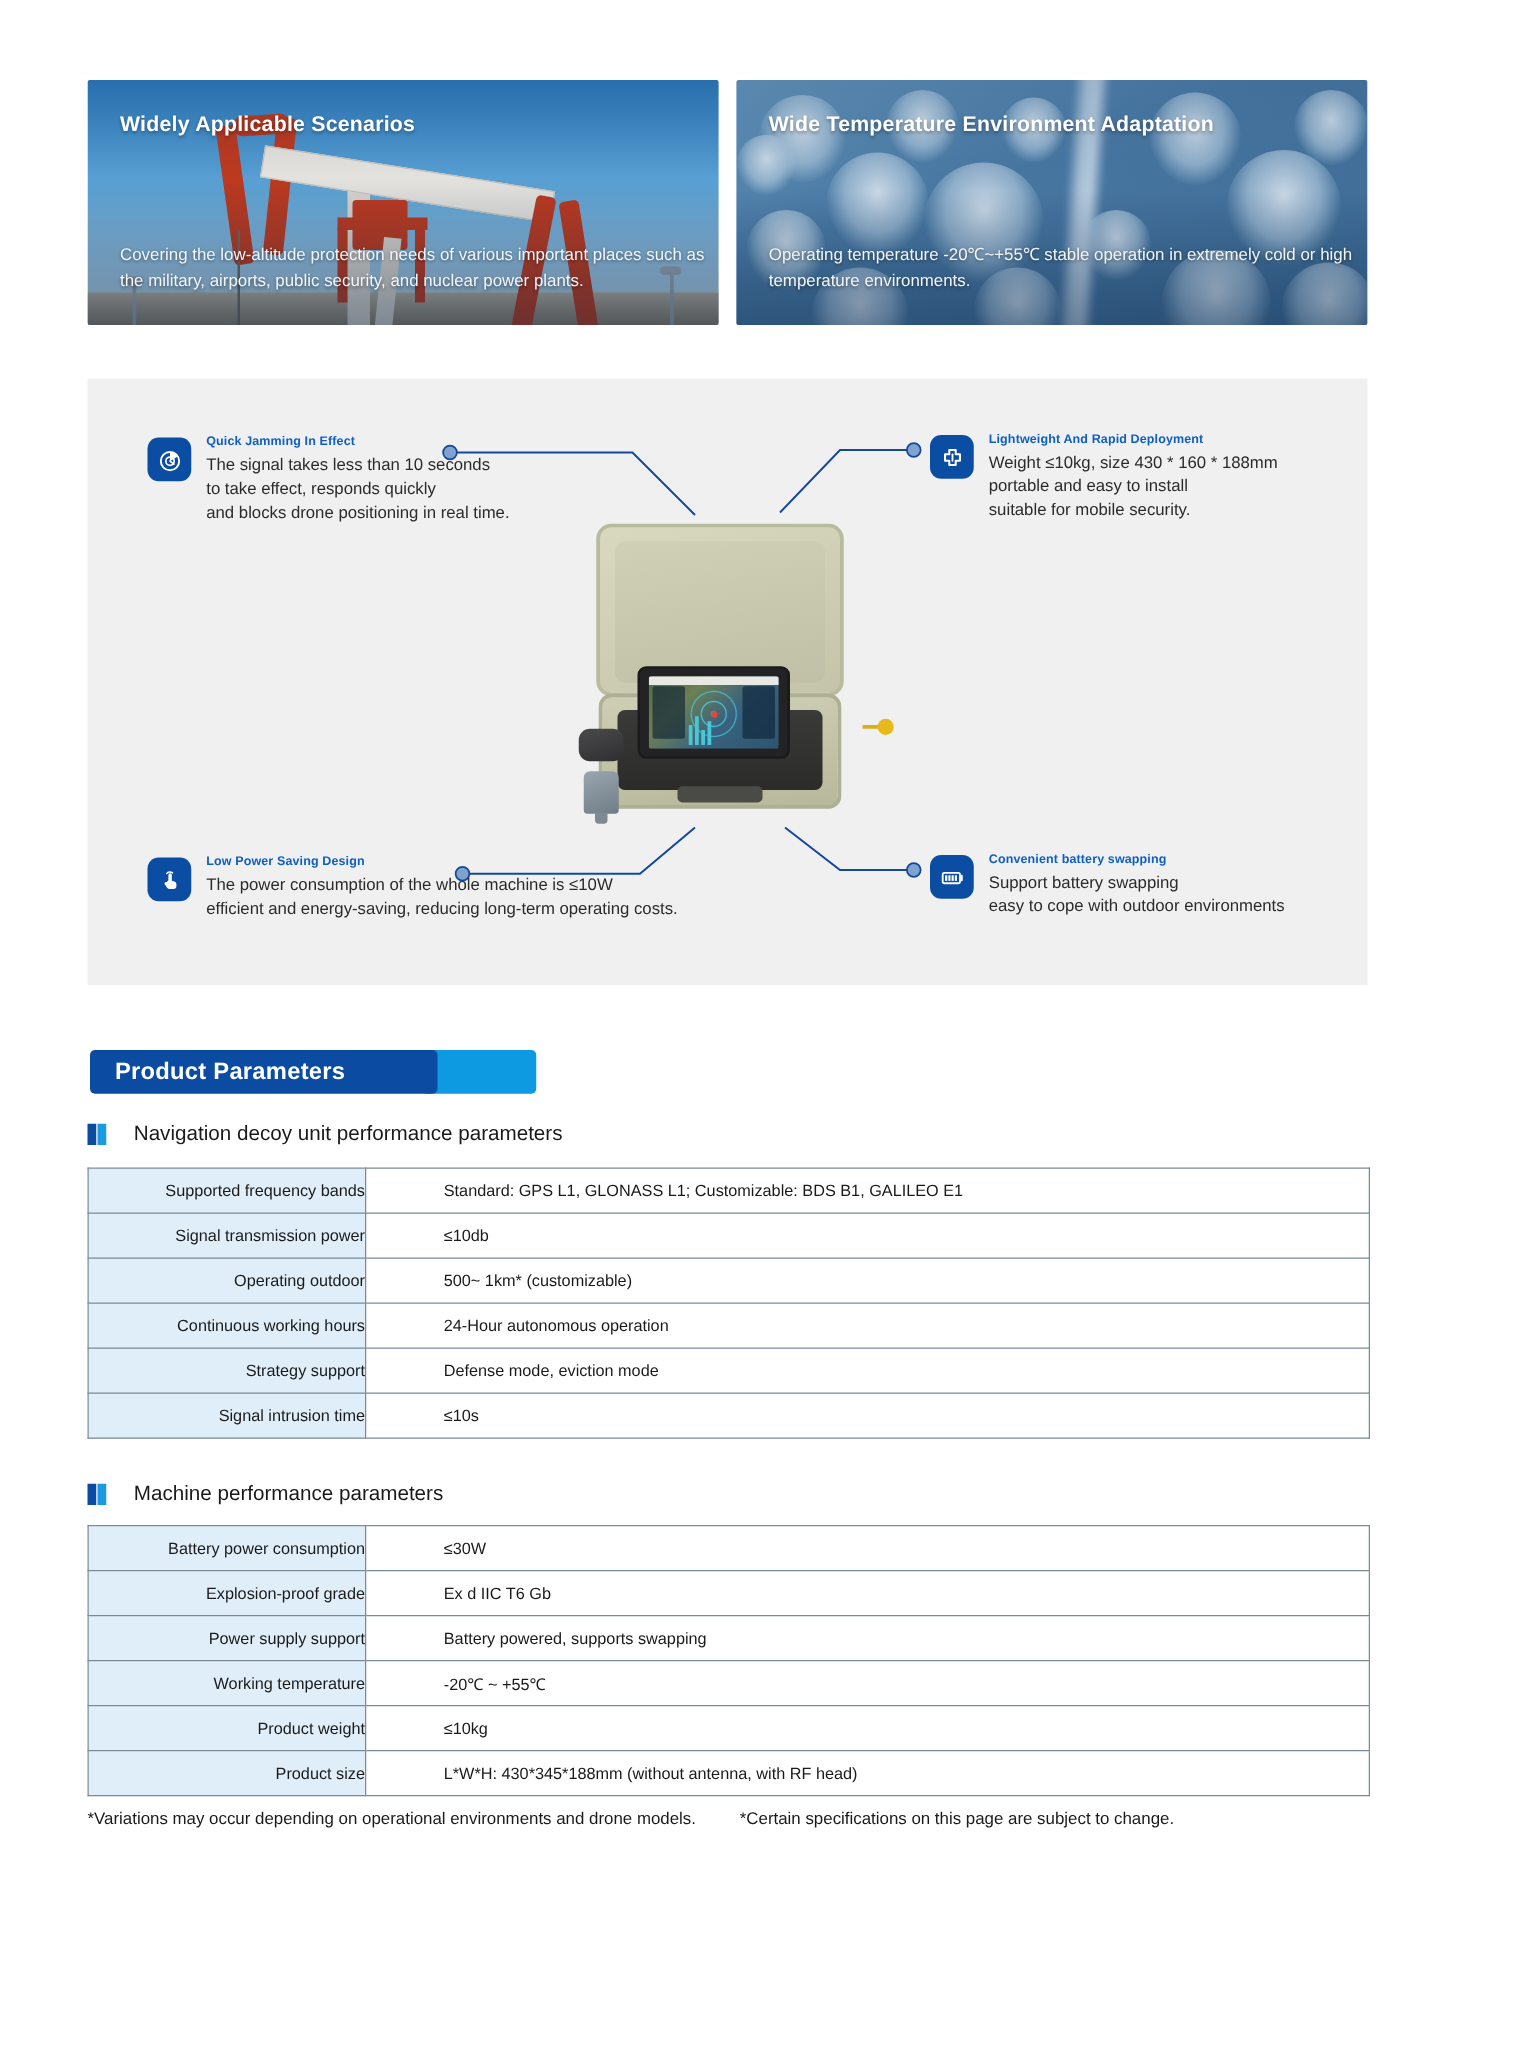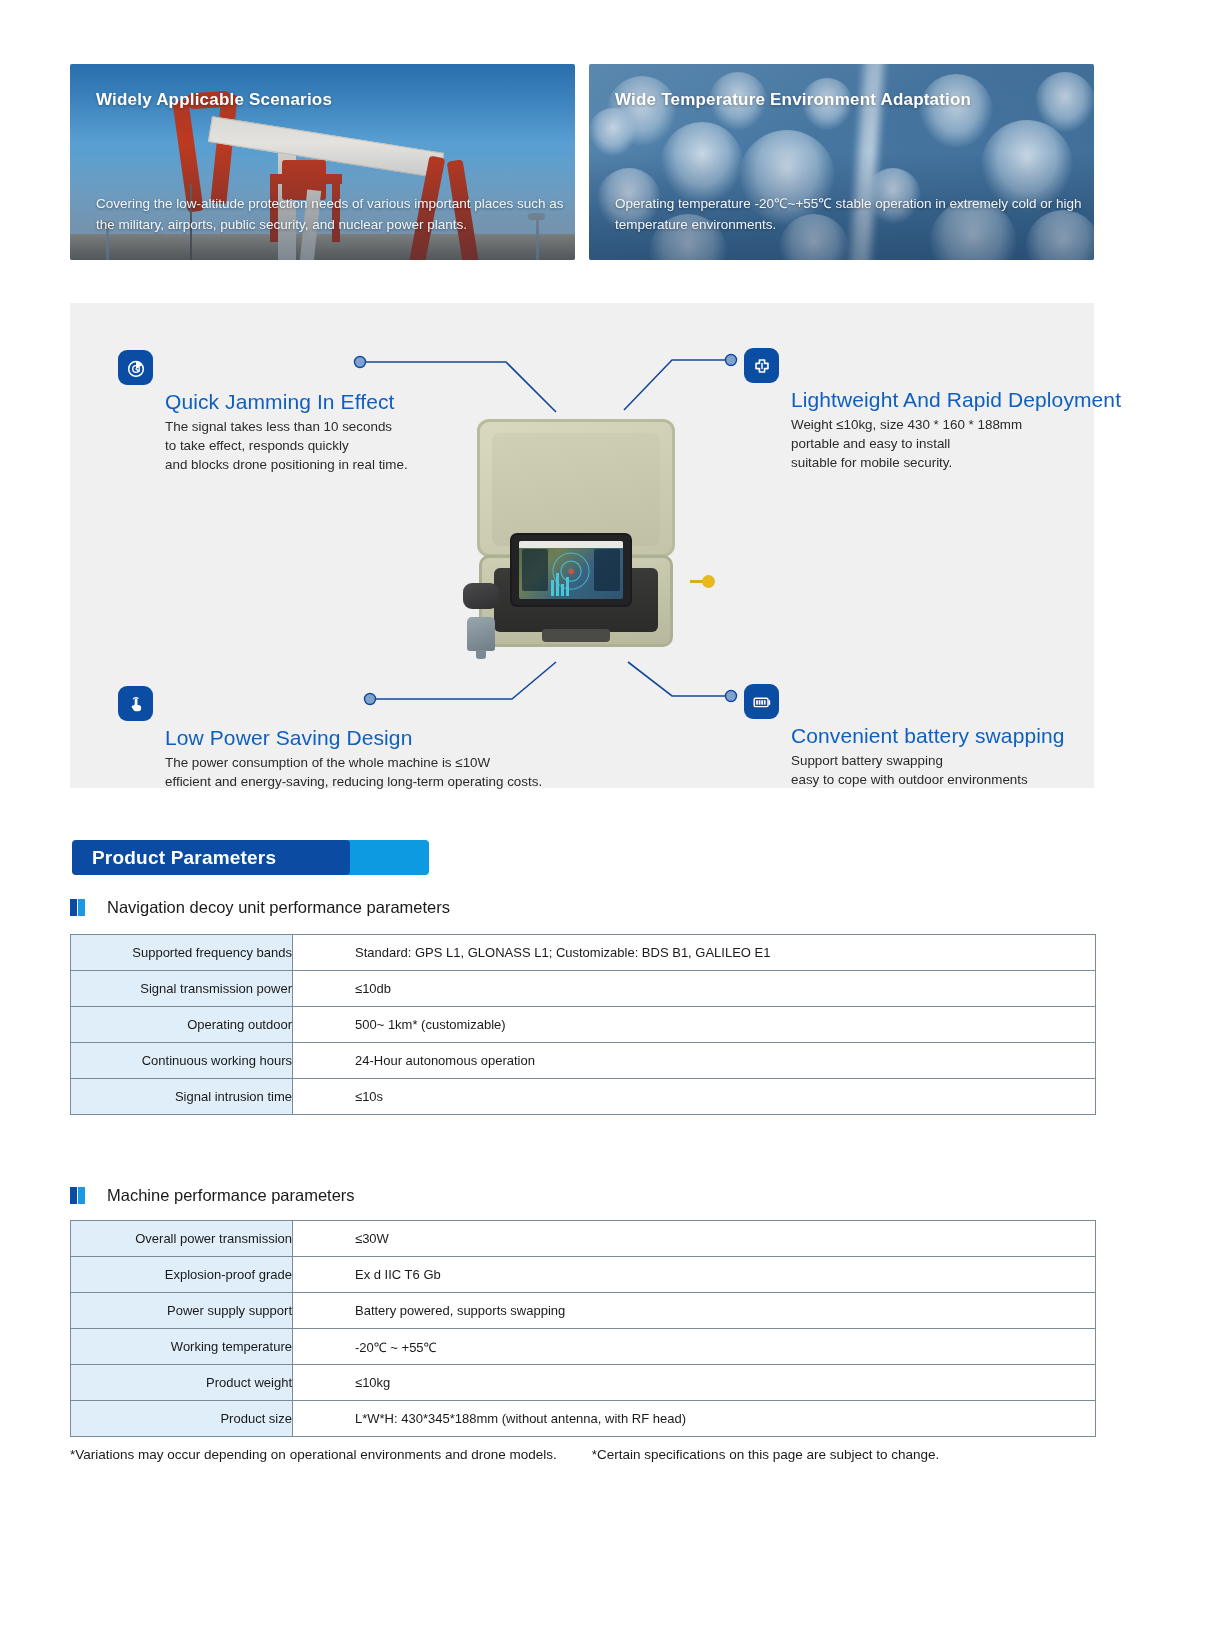--- a/index.html
+++ b/index.html
@@ -101,22 +101,22 @@
     display: flex; gap: 12px;
   }
   .feat-icon {
     width: 35px; height: 35px; min-width: 35px;
     background: #0b4da2; border-radius: 9px;
     display: flex; align-items: center; justify-content: center;
     margin-top: 2px;
   }
   .feat-body { }
   .feat-title {
-    color: #0f5fc0; font-size: 21px; font-weight: normal;
-    letter-spacing: .1px; margin-bottom: 3px; white-space: nowrap; margin-top: 42px;
+    color: #0f5fc0; font-size: 10px; font-weight: bold;
+    letter-spacing: .1px; margin-bottom: 3px; white-space: nowrap;
   }
   .feat-desc {
     color: #2b2b2b; font-size: 13.4px; line-height: 1.42;
     white-space: pre-line;
   }
 
   .f1 { left: 118px; top: 348px; }
   .f2 { left: 744px; top: 346px; }
   .f3 { left: 118px; top: 684px; }
   .f4 { left: 744px; top: 682px; }
@@ -434,38 +434,42 @@
     </tr>
     <tr>
       <td class="k">Operating outdoor</td>
       <td class="v">500~ 1km* (customizable)</td>
     </tr>
     <tr>
       <td class="k">Continuous working hours</td>
       <td class="v">24-Hour autonomous operation</td>
     </tr>
     <tr>
+      <td class="k">Strategy support</td>
+      <td class="v">Defense mode, eviction mode</td>
+    </tr>
+    <tr>
       <td class="k">Signal intrusion time</td>
       <td class="v">≤10s</td>
     </tr>
   </tbody>
 </table>
 
 <div class="sec-head" style="top:1186px;">
   <div class="sec-mark">
       <i></i>
       <i></i>
     </div>
   <div class="sec-title">Machine performance parameters</div>
 </div>
 
 <table class="ptable" style="top:1220px;">
   <tbody>
     <tr>
-      <td class="k">Overall power transmission</td>
+      <td class="k">Battery power consumption</td>
       <td class="v">≤30W</td>
     </tr>
     <tr>
       <td class="k">Explosion-proof grade</td>
       <td class="v">Ex d IIC T6 Gb</td>
     </tr>
     <tr>
       <td class="k">Power supply support</td>
       <td class="v">Battery powered, supports swapping</td>
     </tr>

